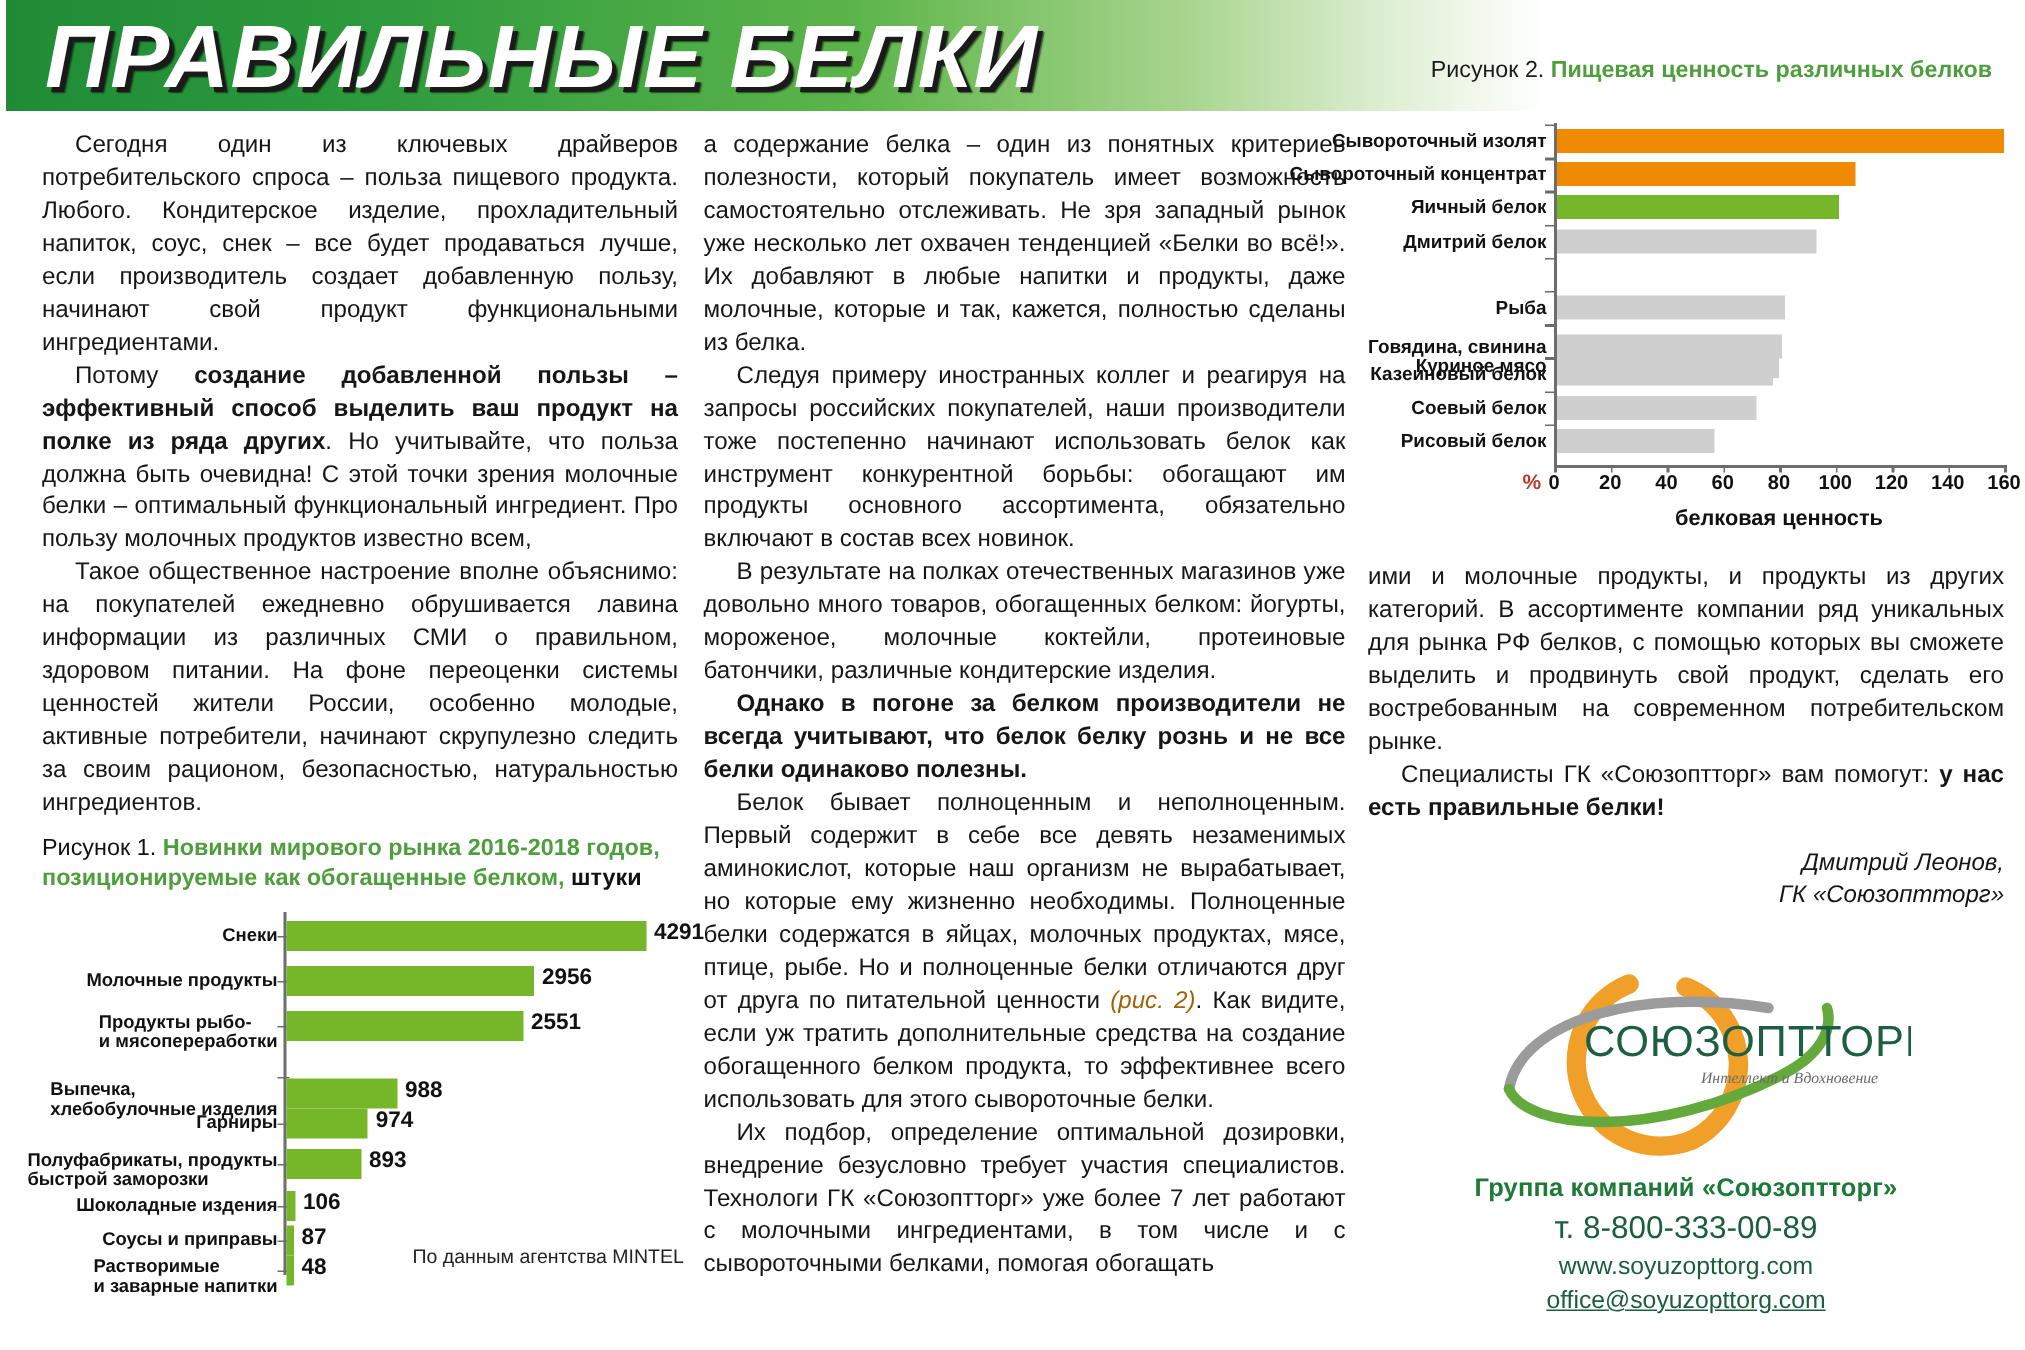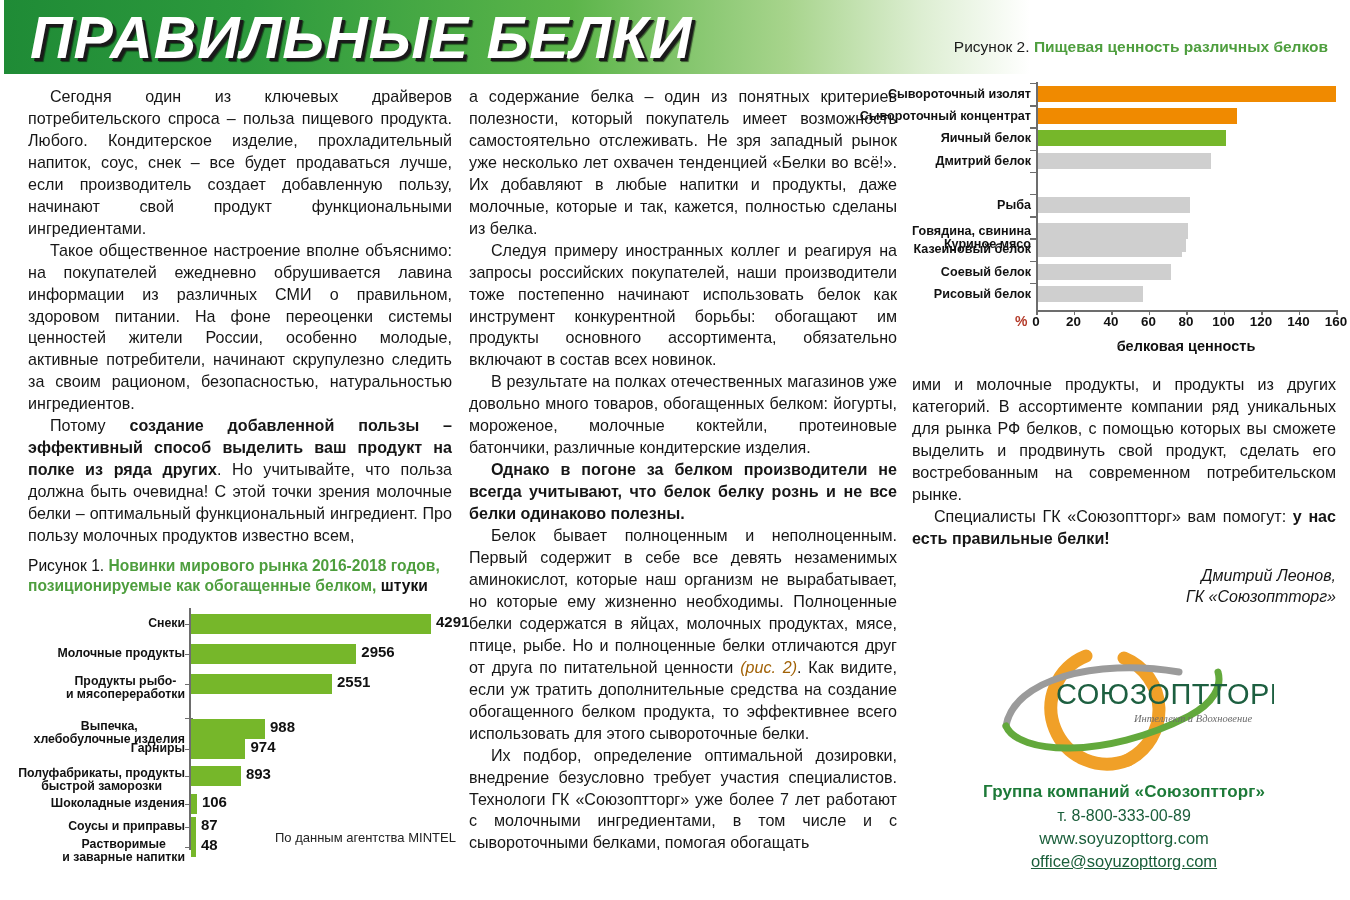--- a/index.html
+++ b/index.html
@@ -50,21 +50,21 @@
   b,strong{font-weight:bold;}
   .greenital{color:#a16207;font-style:italic;}
 
   
   .fig1{position:absolute;left:24px;top:556px;width:434px;}
   .fig1-caption{font-size:15.6px;line-height:1.28;color:#111;}
   .fig1-caption .green{color:#4e9e3e;font-weight:bold;}
   .fig1-caption .bk{color:#111;font-weight:bold;}
   .chart1{position:relative;margin-top:12px;height:244px;}
   .c1-axis{position:absolute;left:161px;top:0;width:2px;height:242px;background:#6d6d6d;}
-  .c1-label{position:absolute;right:100%;margin-right:6px;text-align:center;
+  .c1-label{position:absolute;right:100%;margin-right:6px;text-align:left;
     font-size:12.3px;font-weight:bold;line-height:1.05;color:#111;white-space:nowrap;}
   .c1-bar-wrap{position:absolute;left:163px;}
   .c1-bar{height:20px;background:#76b72a;}
   .c1-val{position:absolute;left:100%;margin-left:5px;top:-1px;font-size:15px;font-weight:bold;color:#111;white-space:nowrap;}
   .c1-tick{position:absolute;left:157px;width:8px;height:1.5px;background:#6d6d6d;}
   .c1-src{position:absolute;left:247px;top:222px;font-size:13px;color:#222;white-space:nowrap;}
 
   
   .fig2{position:absolute;left:908px;top:82px;width:428px;height:278px;}
   .c2-axis{position:absolute;left:124px;top:0;width:2px;height:228px;background:#6d6d6d;}
@@ -81,43 +81,43 @@
 
   
   .signature{position:absolute;left:908px;top:565px;width:424px;text-align:right;
     font-style:italic;font-size:16px;line-height:1.33;color:#161616;}
 
   
   .logo-block{position:absolute;left:908px;top:642px;width:424px;text-align:center;}
   .logo-mark{position:relative;width:300px;height:136px;margin:0 auto;}
   .contact{margin-top:4px;}
   .contact .company{font-size:17px;font-weight:bold;color:#1d7a38;letter-spacing:.1px;}
-  .contact .phone{font-size:16px;color:#1a5e3a;margin-top:5px;}
+  .contact .phone{font-size:21px;color:#1a5e3a;margin-top:5px;}
   .contact .site{font-size:16.5px;color:#1a5e3a;margin-top:4px;}
   .contact .mail{font-size:16.5px;color:#1a5e3a;margin-top:4px;text-decoration:underline;}
 </style>
 </head>
 <body>
 
 <div class="page">
 
   <div class="header-band"></div>
   <div class="header-title">ПРАВИЛЬНЫЕ БЕЛКИ</div>
 
   <div class="fig2-caption">
     <span>Рисунок 2.</span>
     <span class="green">Пищевая ценность различных белков</span>
   </div>
 
   <div class="col col1">
     <p>Сегодня один из ключевых драйверов потребительского спроса – польза пищевого продукта. Любого. Кондитерское изделие, прохладительный напиток, соус, снек – все будет продаваться лучше, если производитель создает добавленную пользу, начинают свой продукт функциональными ингредиентами.</p>
-    <p>Такое общественное настроение вполне объяснимо: на покупателей ежедневно обрушивается лавина информации из различных СМИ о правильном, здоровом питании. На фоне переоценки системы ценностей жители России, особенно молодые, активные потребители, начинают скрупулезно следить за своим рационом, безопасностью, натуральностью ингредиентов.</p>
     <p>
       <span>Потому </span><b>создание добавленной пользы – эффективный способ выделить ваш продукт на полке из ряда других</b><span>. Но учитывайте, что польза должна быть очевидна! С этой точки зрения молочные белки – оптимальный функциональный ингредиент. Про пользу молочных продуктов известно всем,</span>
     </p>
+    <p>Такое общественное настроение вполне объяснимо: на покупателей ежедневно обрушивается лавина информации из различных СМИ о правильном, здоровом питании. На фоне переоценки системы ценностей жители России, особенно молодые, активные потребители, начинают скрупулезно следить за своим рационом, безопасностью, натуральностью ингредиентов.</p>
   </div>
 
   <div class="fig1">
     <div class="fig1-caption">
       <span>Рисунок 1.</span>
       <span class="green">Новинки мирового рынка 2016-2018 годов, позиционируемые как обогащенные белком,</span>
       <span class="bk">штуки</span>
     </div>
     <div class="chart1" id="chart1">
       <div class="c1-axis"></div>
@@ -128,21 +128,21 @@
           <div class="c1-bar" style="width: 100%; background: rgb(118, 183, 42);"></div>
           <div class="c1-val">4291</div>
         </div>
         <div class="c1-tick" style="top: 46px;"></div>
         <div class="c1-bar-wrap" style="top: 36px; width: 165.332px;">
           <div class="c1-label" style="top: 3px;">Молочные продукты</div>
           <div class="c1-bar" style="width: 100%; background: rgb(118, 183, 42);"></div>
           <div class="c1-val">2956</div>
         </div>
         <div class="c1-tick" style="top: 76px;"></div>
-        <div class="c1-bar-wrap" style="top: 66px; width: 141px;">
+        <div class="c1-bar-wrap" style="top: 66px; width: 158px;">
           <div class="c1-label" style="top: 1px;">Продукты рыбо-<br>и мясопереработки</div>
           <div class="c1-bar" style="width: 100%; background: rgb(118, 183, 42);"></div>
           <div class="c1-val">2551</div>
         </div>
         <div class="c1-tick" style="top: 110px;"></div>
         <div class="c1-bar-wrap" style="top: 111px; width: 74px;">
           <div class="c1-label" style="top: 1px;">Выпечка,<br>хлебобулочные изделия</div>
           <div class="c1-bar" style="width: 100%; background: rgb(118, 183, 42);"></div>
           <div class="c1-val">988</div>
         </div>

